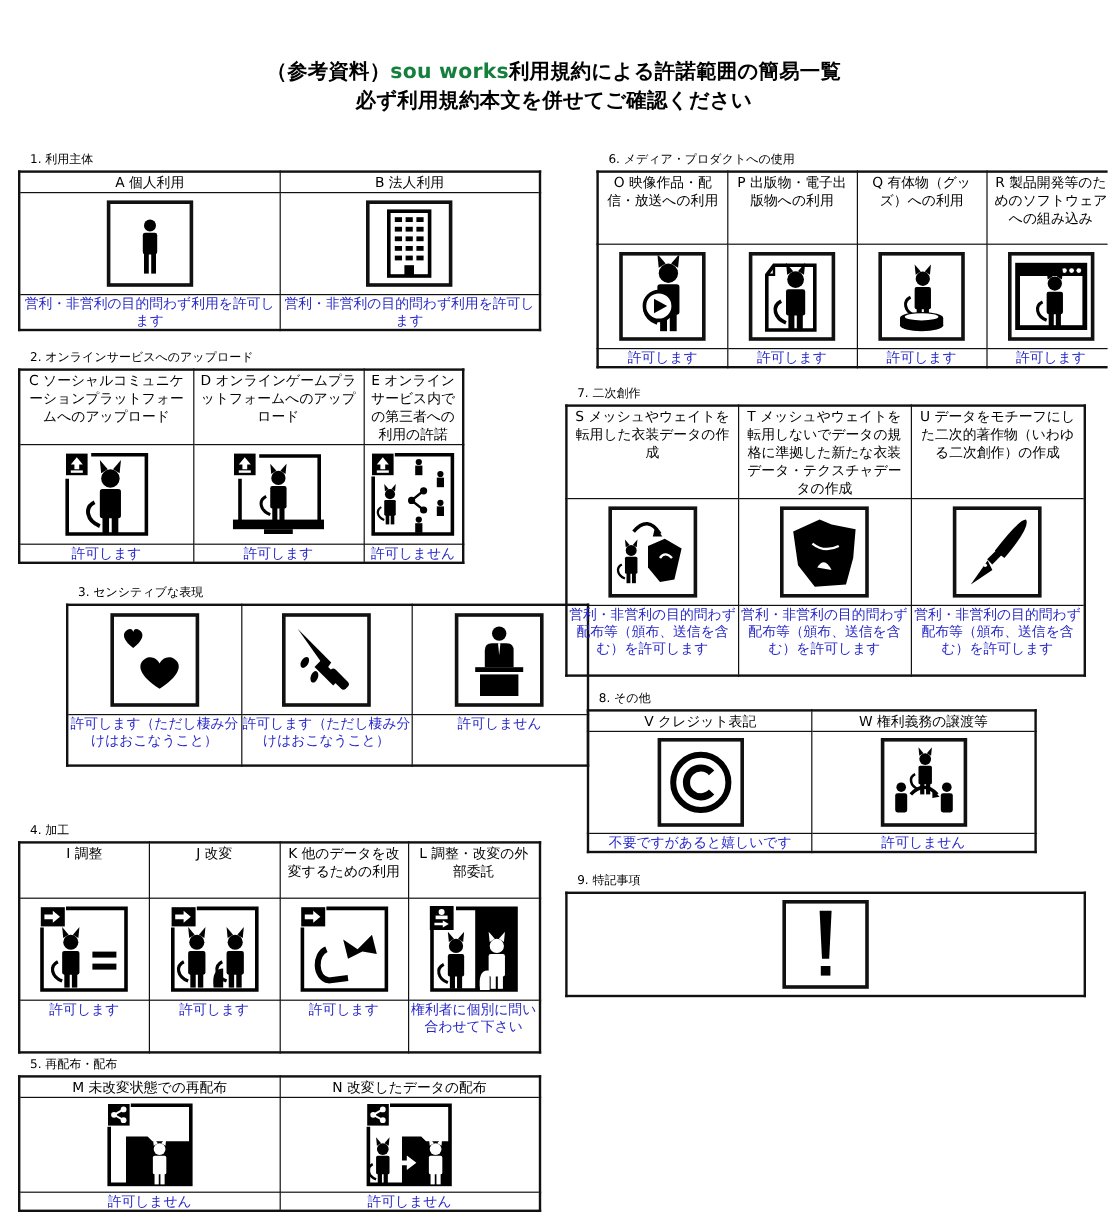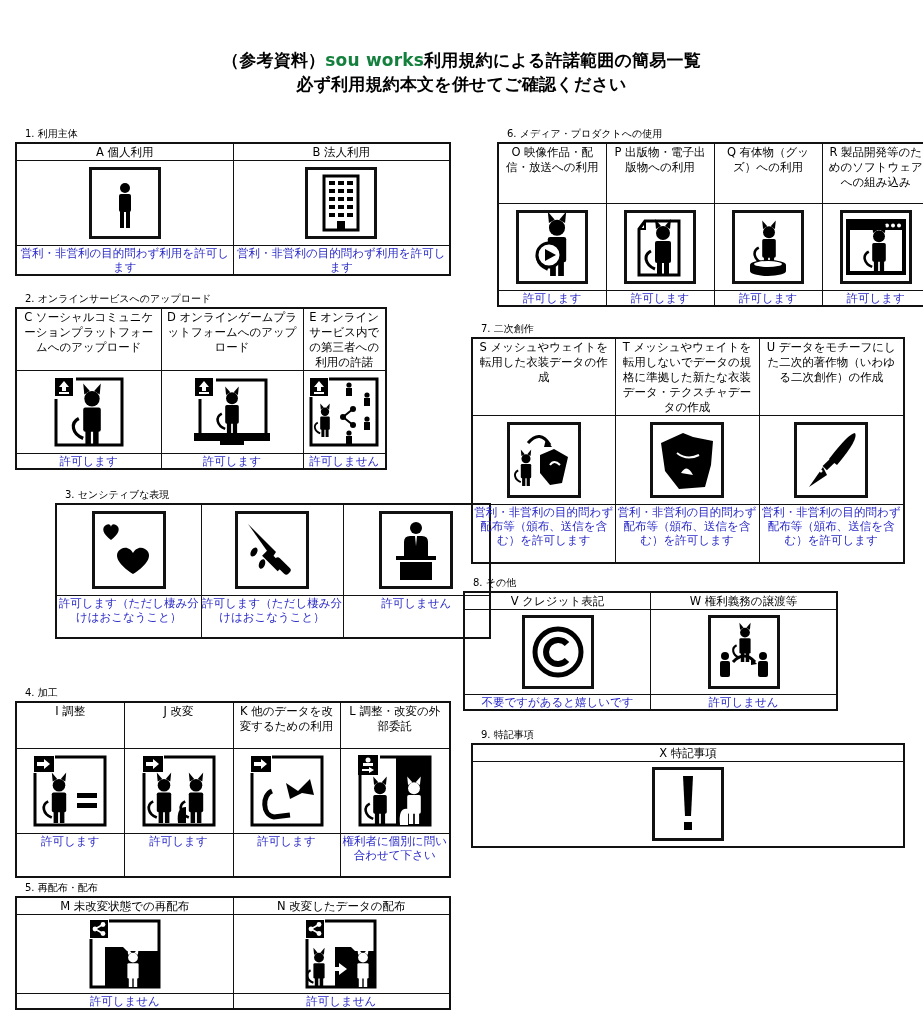--- a/index.html
+++ b/index.html
@@ -465,21 +465,21 @@
     </tr>
     <tr style="height:58px">
       <td class="st">営利・非営利の目的問わず配布等（頒布、送信を含む）を許可します</td>
       <td class="st">営利・非営利の目的問わず配布等（頒布、送信を含む）を許可します</td>
       <td class="st">営利・非営利の目的問わず配布等（頒布、送信を含む）を許可します</td>
     </tr>
   </tbody>
     </table>
 </div>
 
-<div class="sec" style="left:463px;top:575px;width:375px;">
+<div class="sec" style="left:489px;top:575px;width:375px;">
   <div class="sec-label">8. その他</div>
   <table class="grid">
     <tbody>
         <tr style="height:16px">
       <td class="hd">V クレジット表記</td>
       <td class="hd">W 権利義務の譲渡等</td>
     </tr>
     <tr>
       <td class="ic">
             <div class="iconbox" style="width:66px;height:68px;margin:5px auto">
@@ -508,23 +508,20 @@
       <td class="st">許可しません</td>
     </tr>
   </tbody>
     </table>
 </div>
 
 <div class="sec" style="left:471px;top:727px;width:434px;">
   <div class="sec-label">9. 特記事項</div>
   <table class="grid">
     <tbody>
-        <tr style="height:16px">
-      <td class="hd">X 特記事項</td>
-    </tr>
     <tr>
       <td class="ic">
             <div class="iconbox" style="width:66px;height:68px;margin:5px auto">
         <svg viewBox="0 0 66 68">
                 <path d="M28,6 H38 L36,46 H30 Z"></path>
                 <rect x="29" y="52" width="8" height="8"></rect>
               </svg>
             </div>
           </td>
     </tr>

